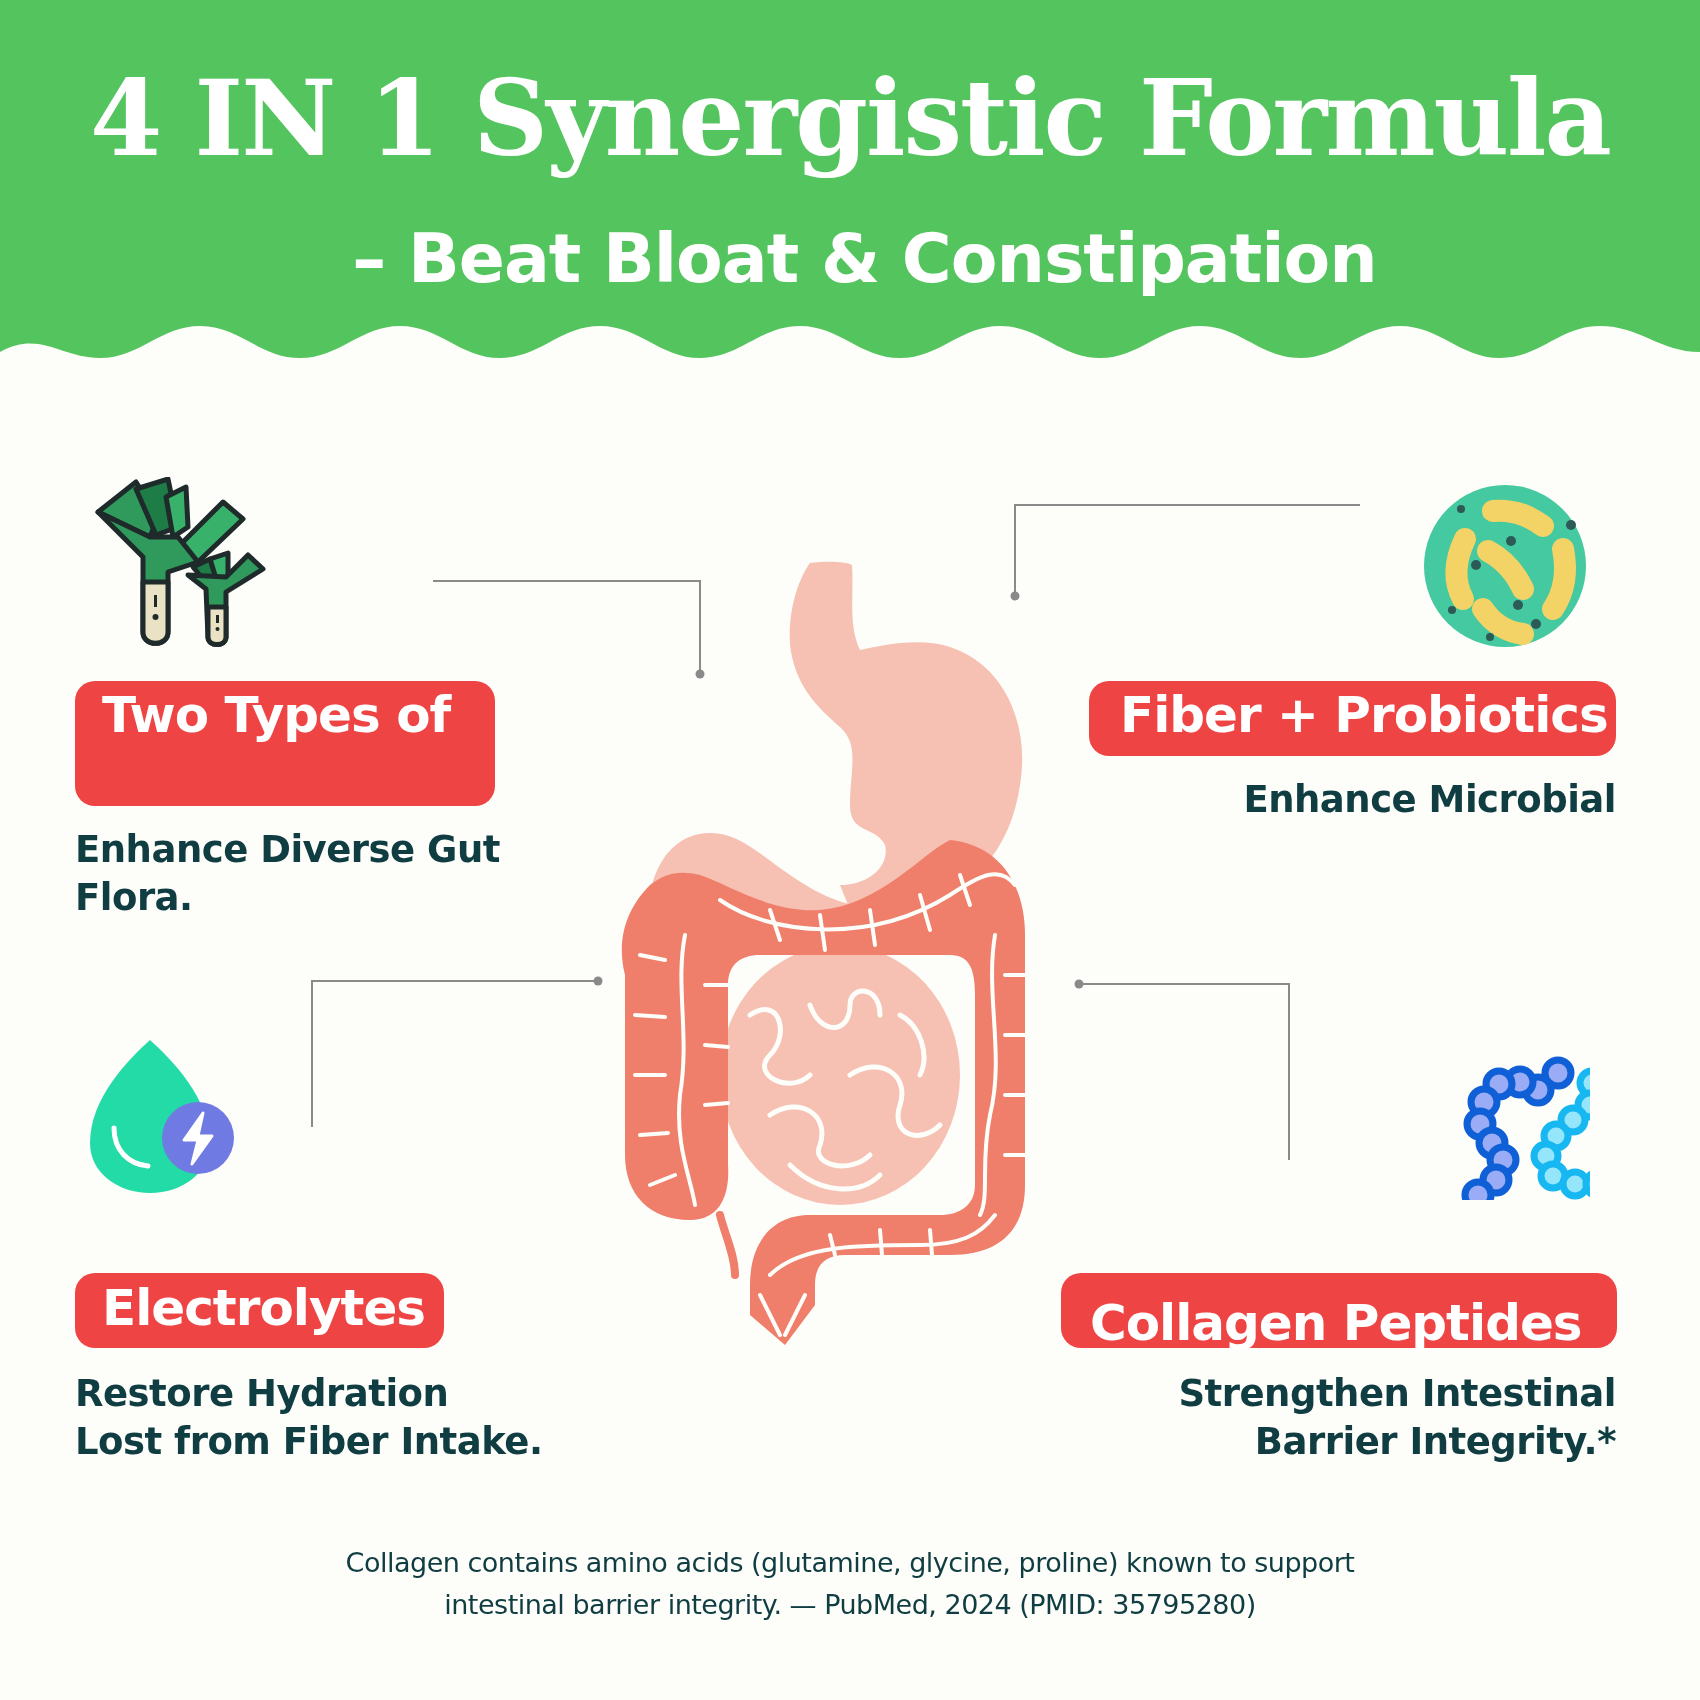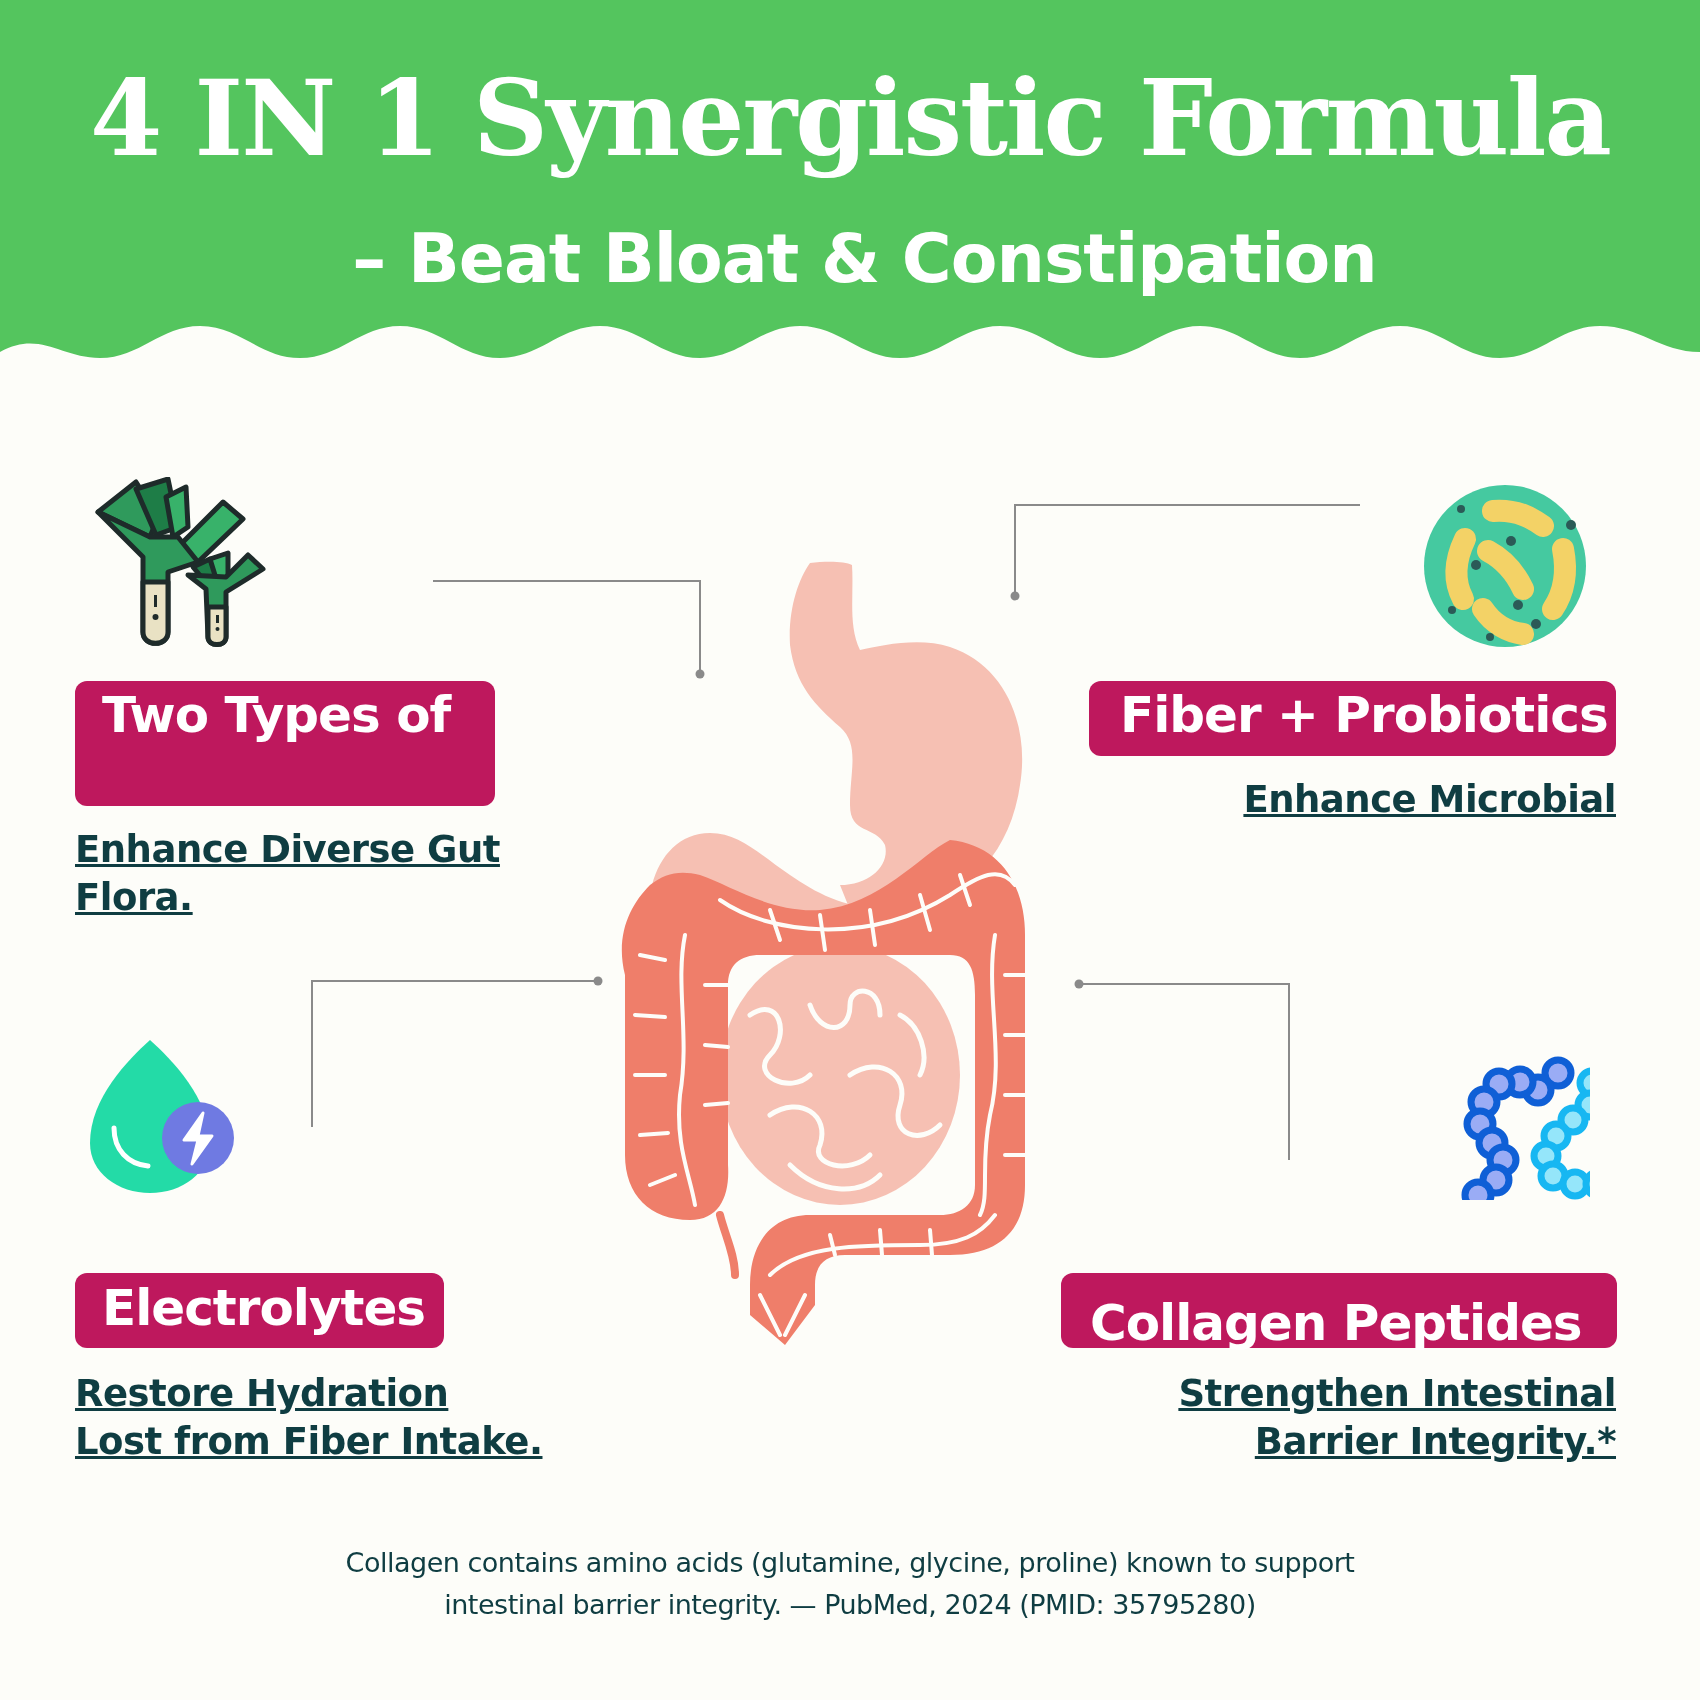--- a/index.html
+++ b/index.html
@@ -22,27 +22,27 @@
   }
   .subtitle {
     position: absolute; left: 0; top: 222px; width: 1700px; text-align: center;
     font-family: "DejaVu Sans", "Liberation Sans", sans-serif;
     font-weight: bold; font-size: 68px; color: #ffffff; letter-spacing: -1px;
     line-height: 1.1;
     padding-left: 29px;
   }
   .icon { position: absolute; }
   .badge {
-    position: absolute; background: #be185d; border-radius: 12px;
+    position: absolute; background: #ef4444; border-radius: 20px;
     color: #ffffff; font-family: "DejaVu Sans", sans-serif; font-weight: bold;
     font-size: 50px; line-height: 60px; letter-spacing: -1px;
   }
   .desc {
     position: absolute; font-family: "DejaVu Sans", sans-serif; font-weight: bold;
-    font-size: 37px; line-height: 48px; color: #0f3d42; letter-spacing: -0.5px; text-decoration: underline;
+    font-size: 37px; line-height: 48px; color: #0f3d42; letter-spacing: -0.5px;
   }
   .desc.right { text-align: right; }
   .desc span { display: block; }
   .connectors { position: absolute; left: 0; top: 0; }
   .footnote {
     position: absolute; left: 0; top: 1542px; width: 1700px; text-align: center;
     font-family: "DejaVu Sans", sans-serif; font-size: 27px; line-height: 42px;
     color: #0f3d42; letter-spacing: -0.5px;
   }
   .footnote span { display: block; }

